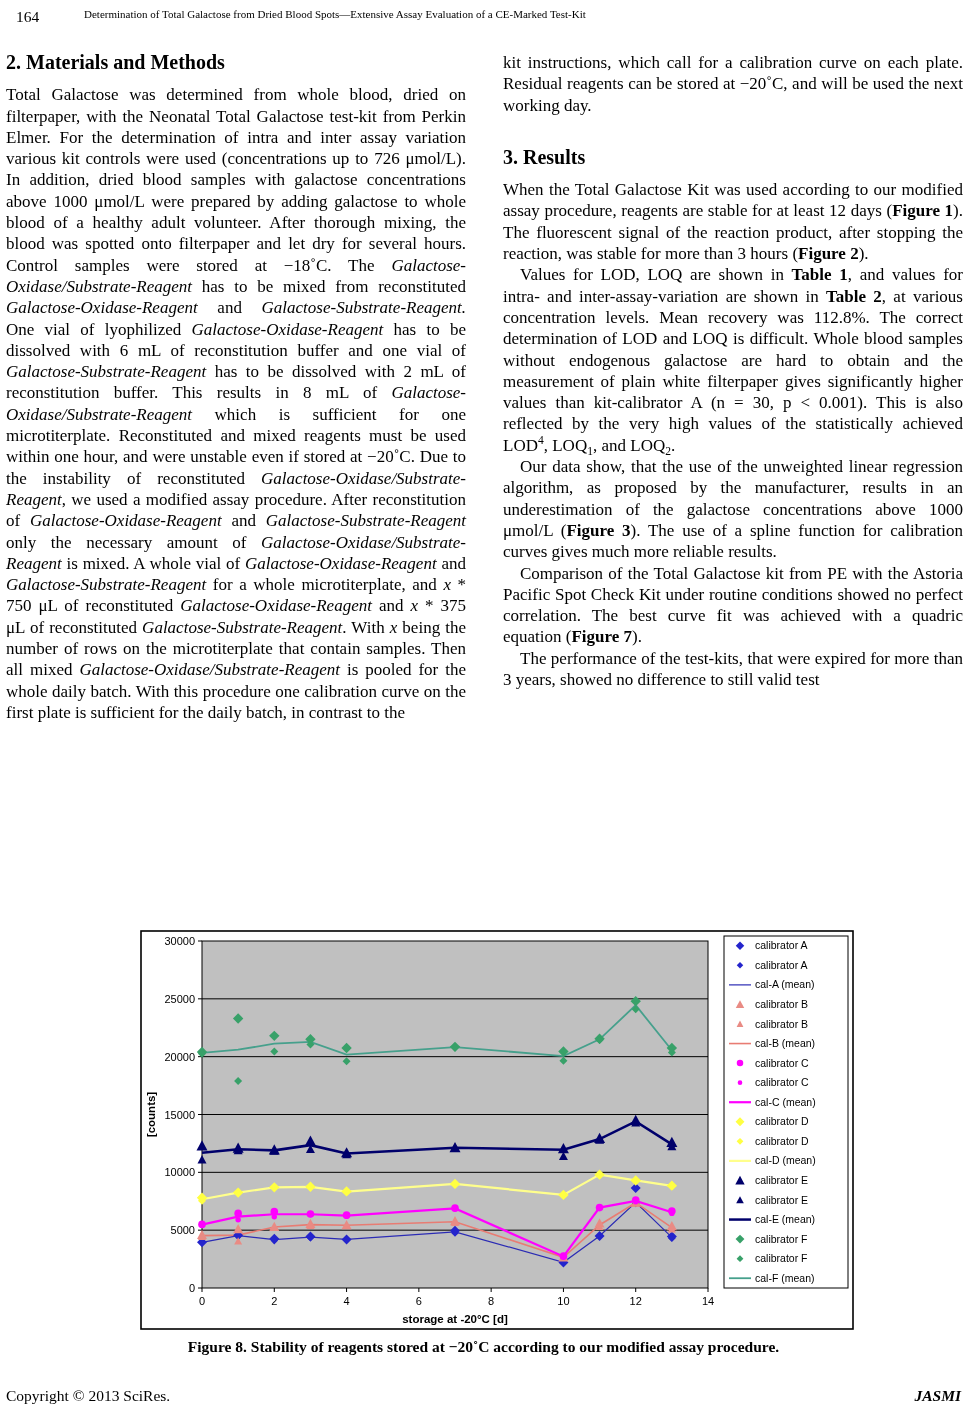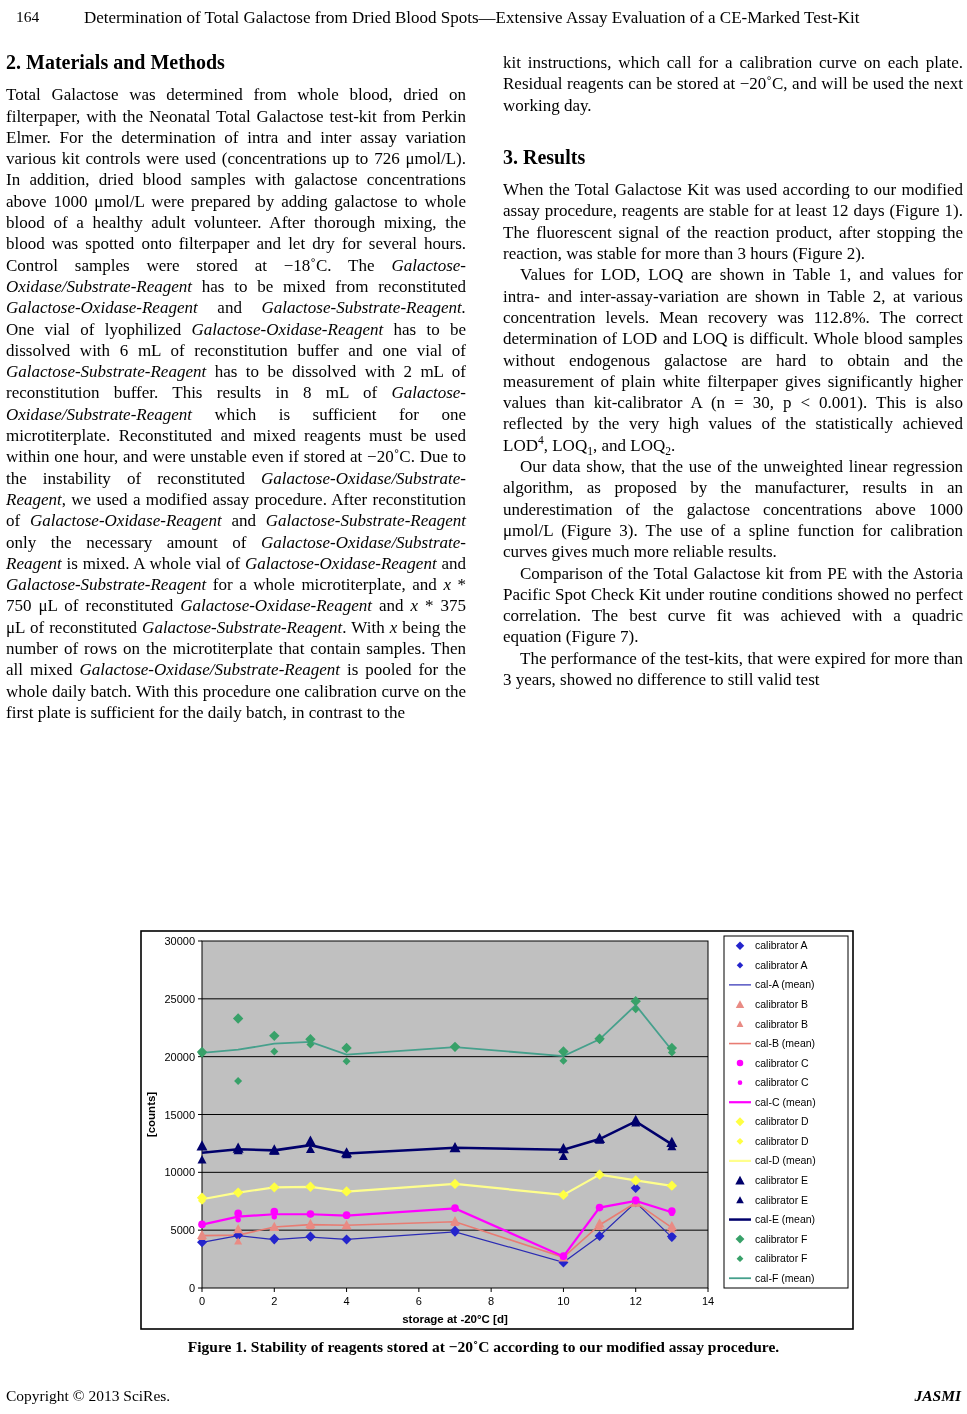--- a/index.html
+++ b/index.html
@@ -1,30 +1,30 @@
 <!DOCTYPE html>
 <html><head>
 <meta charset="utf-8">
 <style>
   * { margin:0; padding:0; box-sizing:border-box; }
   html,body { width:967px; height:1414px; background:#fff; }
   body { position:relative; font-family:"Liberation Serif", serif; color:#000; overflow:hidden; }
 
   .header { position:absolute; top:8px; left:0; width:898px; height:24px; }
   .pageno { position:absolute; left:16px; top:0; font-size:15.5px; }
-  .runtitle { position:absolute; left:84px; top:0; font-size:17px; }
+  .runtitle { position:absolute; left:84px; top:0; font-size:11px; }
 
   .columns { position:absolute; left:6px; top:52px; width:958px; display:flex; gap:37px; }
   .col { width:460px; font-size:17px; line-height:21.3px; text-align:justify; }
   .section { font-size:20px; font-weight:bold; font-family:"Liberation Serif", serif; margin-bottom:11px; }
   .section.results { margin-top:31px; }
   .para { text-align:justify; }
   .para.indent { text-indent:17px; }
   .it { font-style:italic; }
-  .bd { font-weight:normal; }
+  .bd { font-weight:bold; }
   .para sup, .para sub { font-size:68%; line-height:0; }
 
   .chart-wrap { position:absolute; left:140px; top:930px; width:714px; height:400px; }
 
   .caption { position:absolute; left:0; top:1338px; width:967px; text-align:center;
              font-weight:bold; font-size:15.5px; }
 
   .footer-left { position:absolute; left:6px; top:1387px; font-size:15.5px; }
   .footer-right { position:absolute; right:6px; top:1387px; font-size:15.5px;
                   font-weight:bold; font-style:italic;margin-left:16px; }
@@ -311,16 +311,16 @@
       <g>
         <path d="M600 325.2666666666667 L603.4 328.6666666666667 L600 332.06666666666666 L596.6 328.6666666666667 Z" fill="#38a169"></path>
         <text x="615" y="332.1666666666667" font-size="10.5">calibrator F</text>
       </g>
       <g>
         <line x1="589" y1="348.22222222222223" x2="611" y2="348.22222222222223" stroke="#46a08c" stroke-width="1.8"></line>
         <text x="615" y="351.72222222222223" font-size="10.5">cal-F (mean)</text>
       </g>
     </svg></div>
 
-<div class="caption">Figure 1. Stability of reagents stored at −20˚C according to our modified assay procedure.</div>
+<div class="caption">Figure 8. Stability of reagents stored at −20˚C according to our modified assay procedure.</div>
 
 <div class="footer-left">Copyright © 2013 SciRes.</div>
 <div class="footer-right">JASMI</div>
 
 </body></html>

